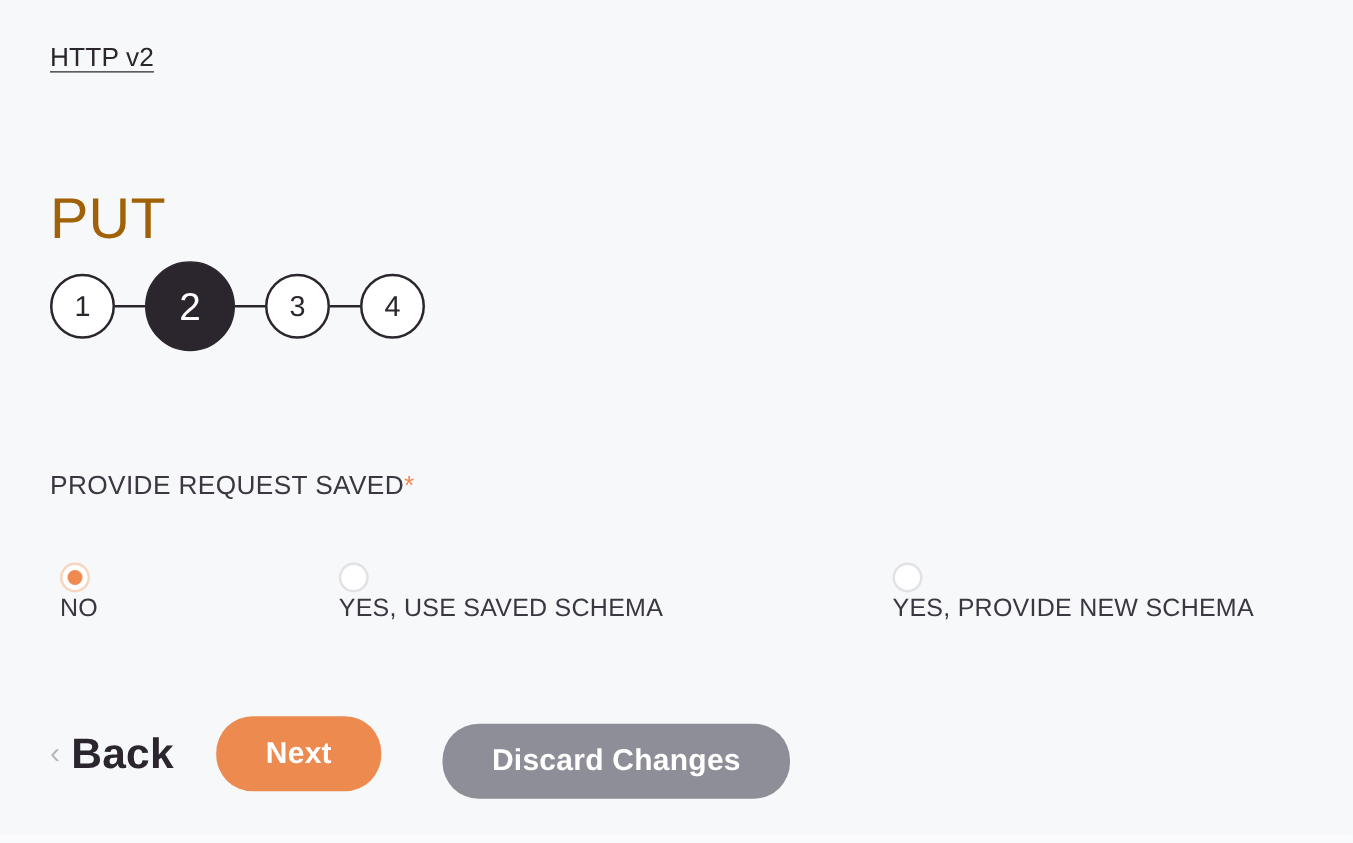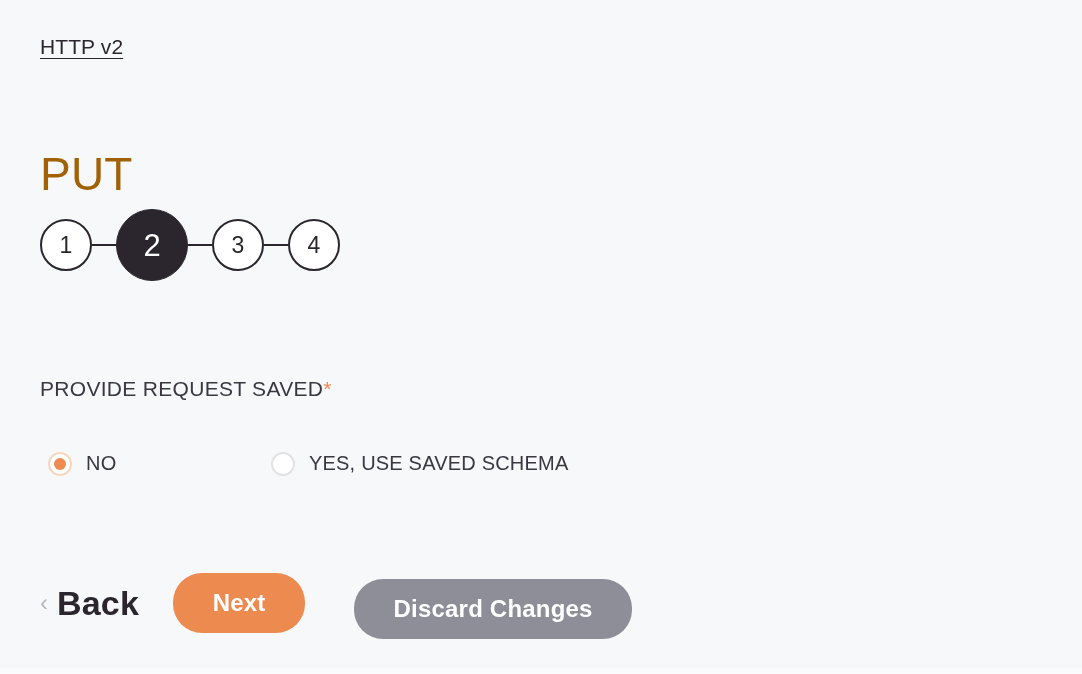--- a/index.html
+++ b/index.html
@@ -128,23 +128,24 @@
     position: absolute;
     left: 40px;
     top: 450px;
     width: 1020px;
     height: 34px;
   }
   .radio-option {
     position: absolute;
     top: 0;
     display: flex;
-    align-items: flex-end;
-    cursor: pointer;
-    white-space: nowrap;
+    align-items: flex-start;
+    cursor: pointer;
+    white-space: nowrap;
+    flex-direction: column;
   }
   .radio-mark {
     width: 24px;
     height: 24px;
     border-radius: 50%;
     border: 2px solid #e2e2e6;
     background: #ffffff;
     box-sizing: border-box;
     flex: 0 0 auto;
     display: flex;
@@ -259,20 +260,26 @@
       <span class="radio-label">NO</span>
     </label>
 
     <label class="radio-option" style="left:231px;">
       <span class="radio-mark">
         <span class="radio-dot"></span>
       </span>
       <span class="radio-label">YES, USE SAVED SCHEMA</span>
     </label>
 
+    <label class="radio-option" style="left:674px;">
+      <span class="radio-mark">
+        <span class="radio-dot"></span>
+      </span>
+      <span class="radio-label">YES, PROVIDE NEW SCHEMA</span>
+    </label>
 
   </div>
 
   <div class="actions">
     <div class="back-btn">
       <span class="chevron-left">‹</span>
       <span class="back-label">Back</span>
     </div>
     <button class="pill-btn primary">Next</button>
     <button class="pill-btn secondary">Discard Changes</button>

